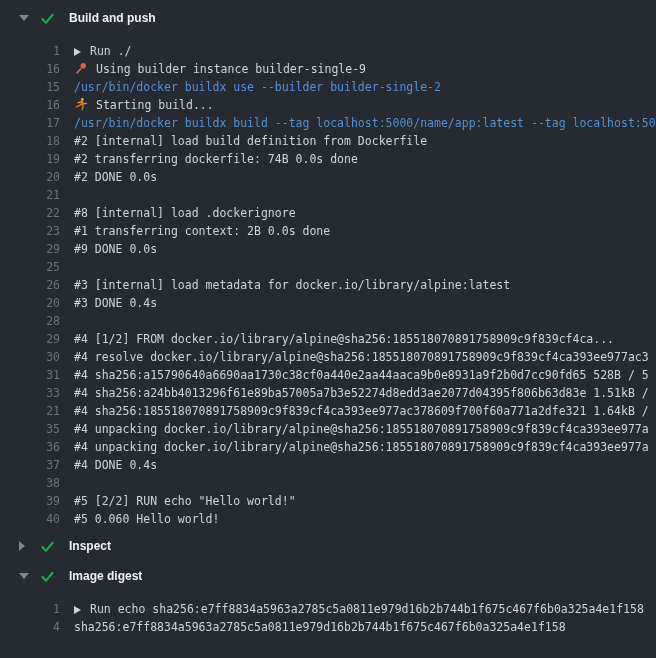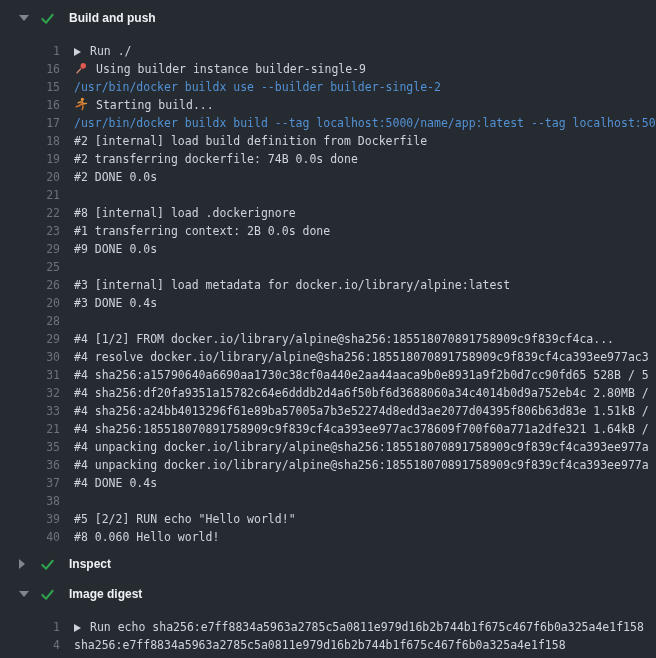--- a/index.html
+++ b/index.html
@@ -79,29 +79,28 @@
         <div class="log-line"><span class="num">22</span><span class="content"><span>#8 [internal] load .dockerignore</span></span></div>
         <div class="log-line"><span class="num">23</span><span class="content"><span>#1 transferring context: 2B 0.0s done</span></span></div>
         <div class="log-line"><span class="num">29</span><span class="content"><span>#9 DONE 0.0s</span></span></div>
         <div class="log-line"><span class="num">25</span><span class="content"><span></span></span></div>
         <div class="log-line"><span class="num">26</span><span class="content"><span>#3 [internal] load metadata for docker.io/library/alpine:latest</span></span></div>
         <div class="log-line"><span class="num">20</span><span class="content"><span>#3 DONE 0.4s</span></span></div>
         <div class="log-line"><span class="num">28</span><span class="content"><span></span></span></div>
         <div class="log-line"><span class="num">29</span><span class="content"><span>#4 [1/2] FROM docker.io/library/alpine@sha256:185518070891758909c9f839cf4ca...</span></span></div>
         <div class="log-line"><span class="num">30</span><span class="content"><span>#4 resolve docker.io/library/alpine@sha256:185518070891758909c9f839cf4ca393ee977ac3</span></span></div>
         <div class="log-line"><span class="num">31</span><span class="content"><span>#4 sha256:a15790640a6690aa1730c38cf0a440e2aa44aaca9b0e8931a9f2b0d7cc90fd65 528B / 5</span></span></div>
-        <div class="log-line"><span class="num">32</span><span class="content"><span>#4 sha256:df20fa9351a15782c64e6dddb2d4a6f50bf6d3688060a34c4014b0d9a752eb4c 2.80MB /</span></span></div>
         <div class="log-line"><span class="num">33</span><span class="content"><span>#4 sha256:a24bb4013296f61e89ba57005a7b3e52274d8edd3ae2077d04395f806b63d83e 1.51kB /</span></span></div>
         <div class="log-line"><span class="num">21</span><span class="content"><span>#4 sha256:185518070891758909c9f839cf4ca393ee977ac378609f700f60a771a2dfe321 1.64kB /</span></span></div>
         <div class="log-line"><span class="num">35</span><span class="content"><span>#4 unpacking docker.io/library/alpine@sha256:185518070891758909c9f839cf4ca393ee977a</span></span></div>
         <div class="log-line"><span class="num">36</span><span class="content"><span>#4 unpacking docker.io/library/alpine@sha256:185518070891758909c9f839cf4ca393ee977a</span></span></div>
         <div class="log-line"><span class="num">37</span><span class="content"><span>#4 DONE 0.4s</span></span></div>
         <div class="log-line"><span class="num">38</span><span class="content"><span></span></span></div>
         <div class="log-line"><span class="num">39</span><span class="content"><span>#5 [2/2] RUN echo "Hello world!"</span></span></div>
-        <div class="log-line"><span class="num">40</span><span class="content"><span>#8 0.060 Hello world!</span></span></div>
+        <div class="log-line"><span class="num">40</span><span class="content"><span>#5 0.060 Hello world!</span></span></div>
       </div>
     </div>
     <div class="section">
       <div class="section-header">
         <span class="caret">
           <span class="caret-right"></span>
         </span>
         <span class="check">
           <svg width="15" height="15" viewBox="0 0 16 16" fill="none" stroke="var(--check)" stroke-width="2.2" stroke-linecap="round" stroke-linejoin="round">
             <path d="M2.5 8.5l4 4L13.5 4"></path>

